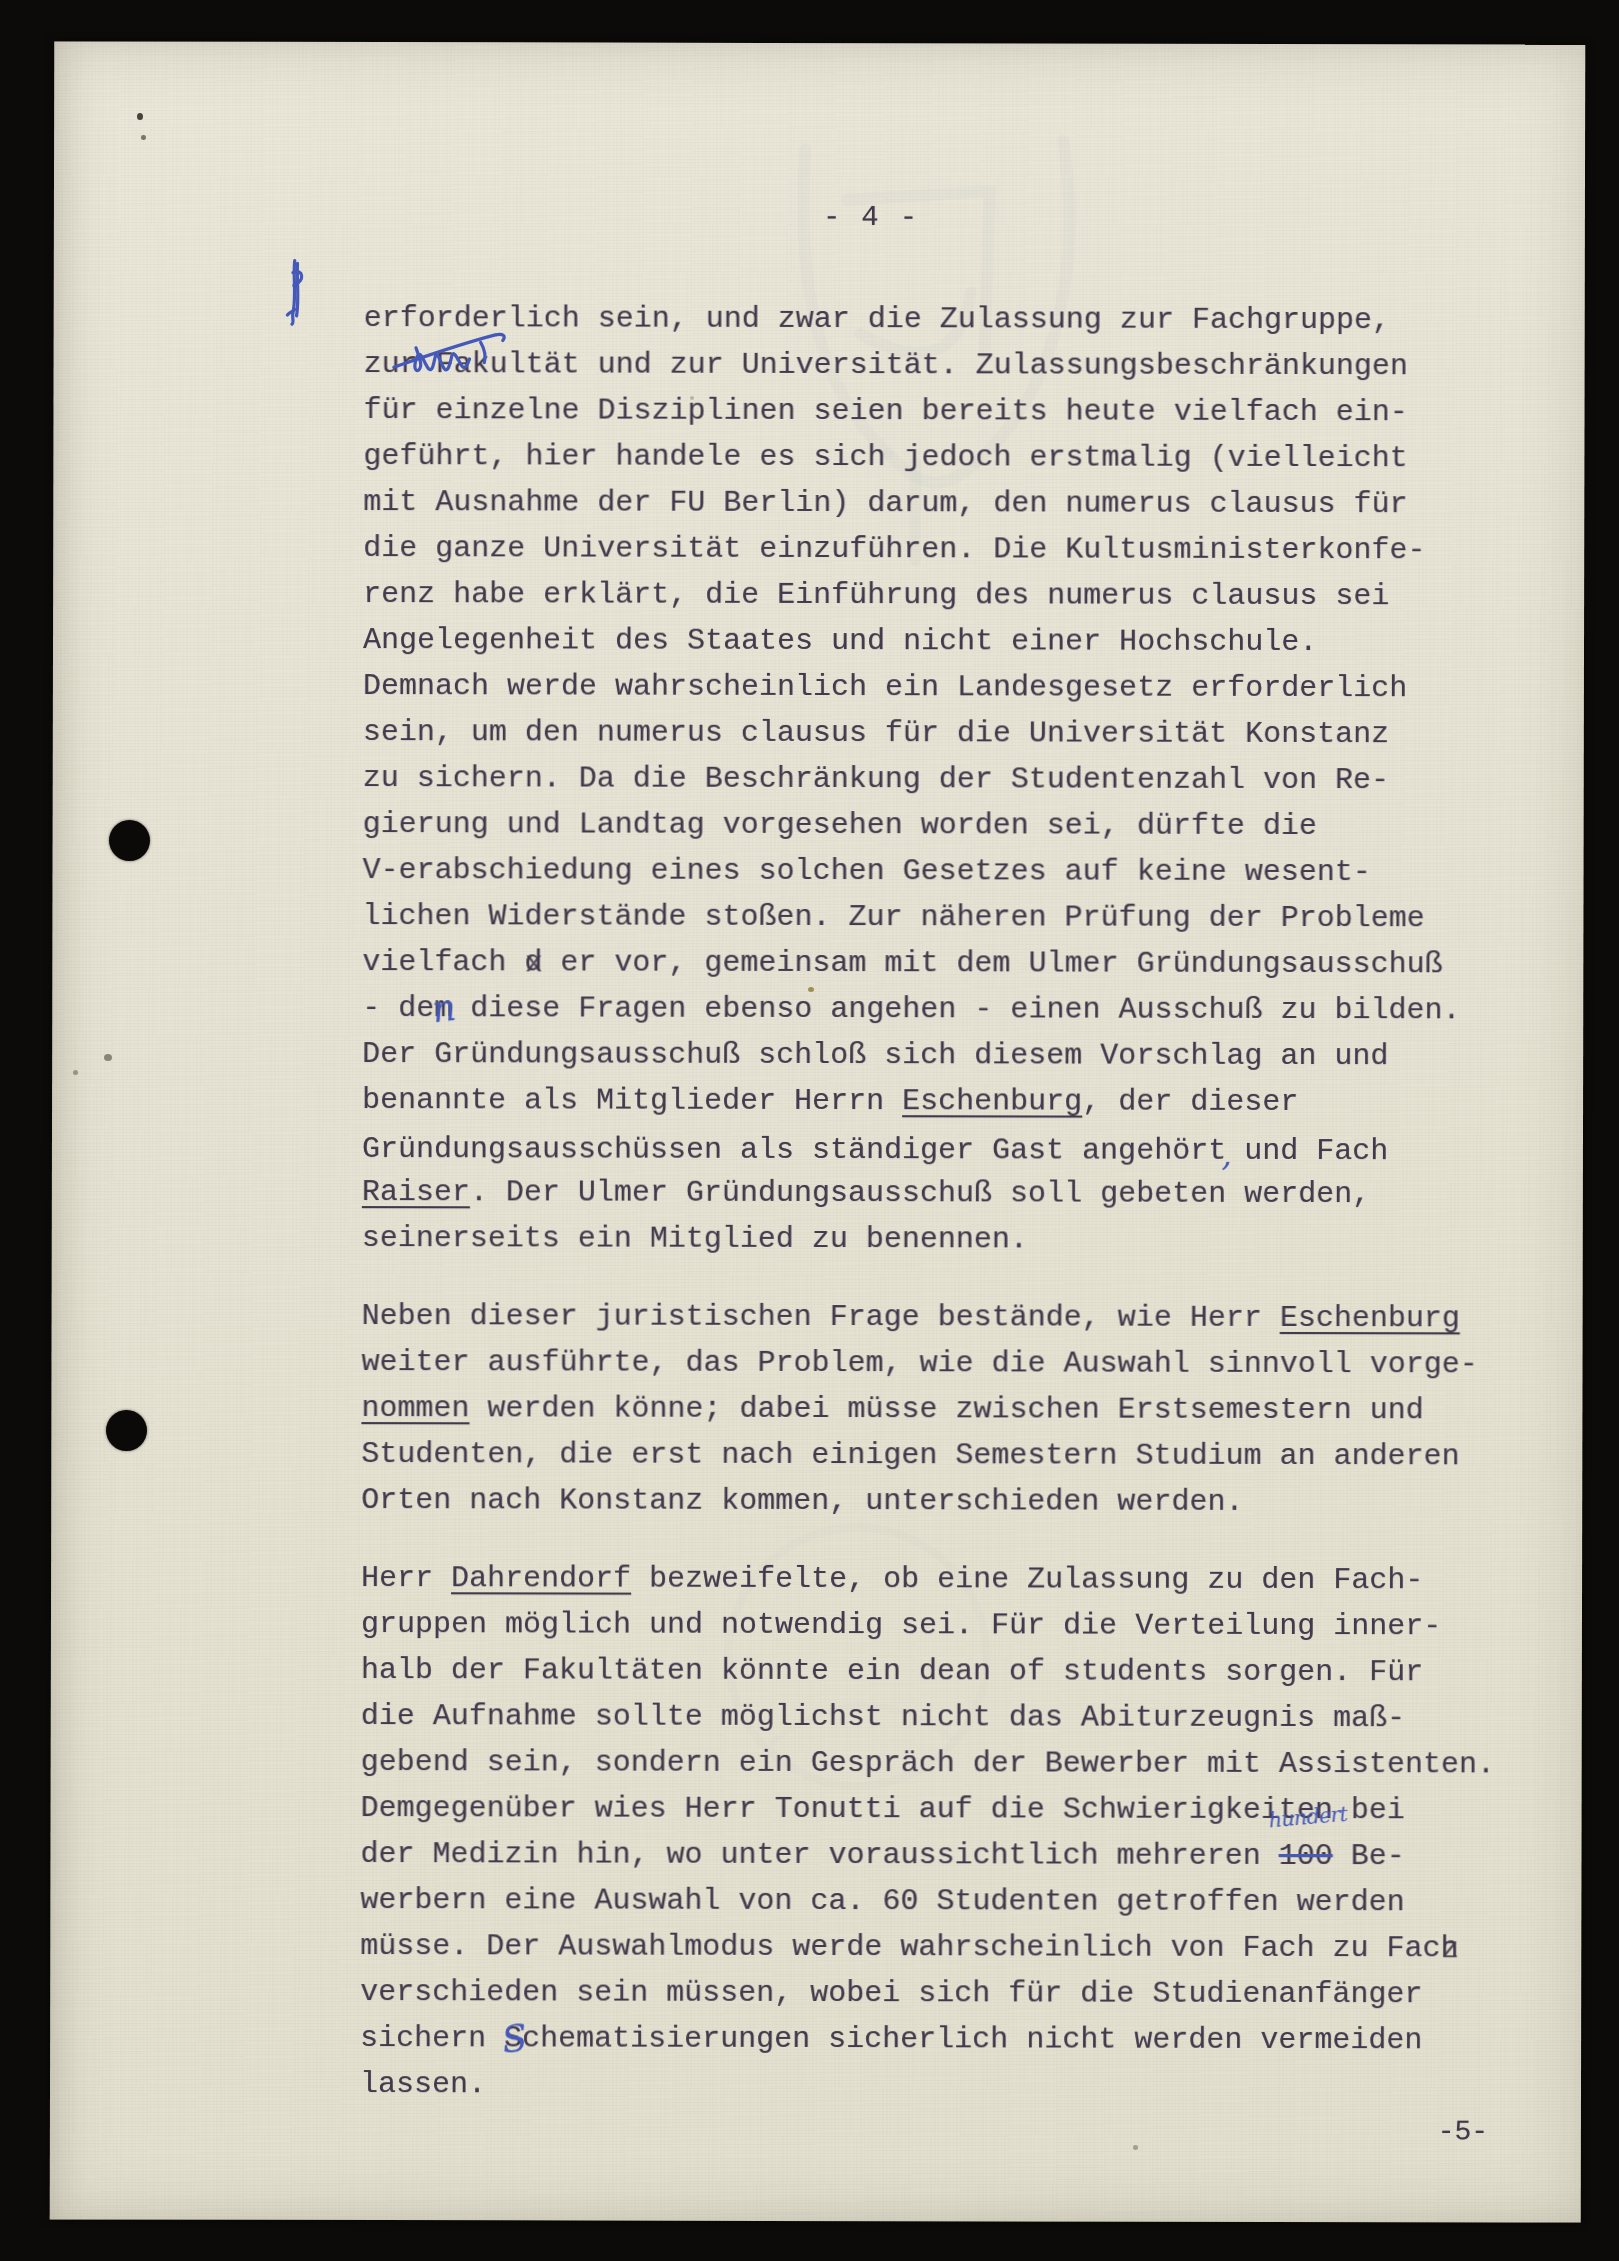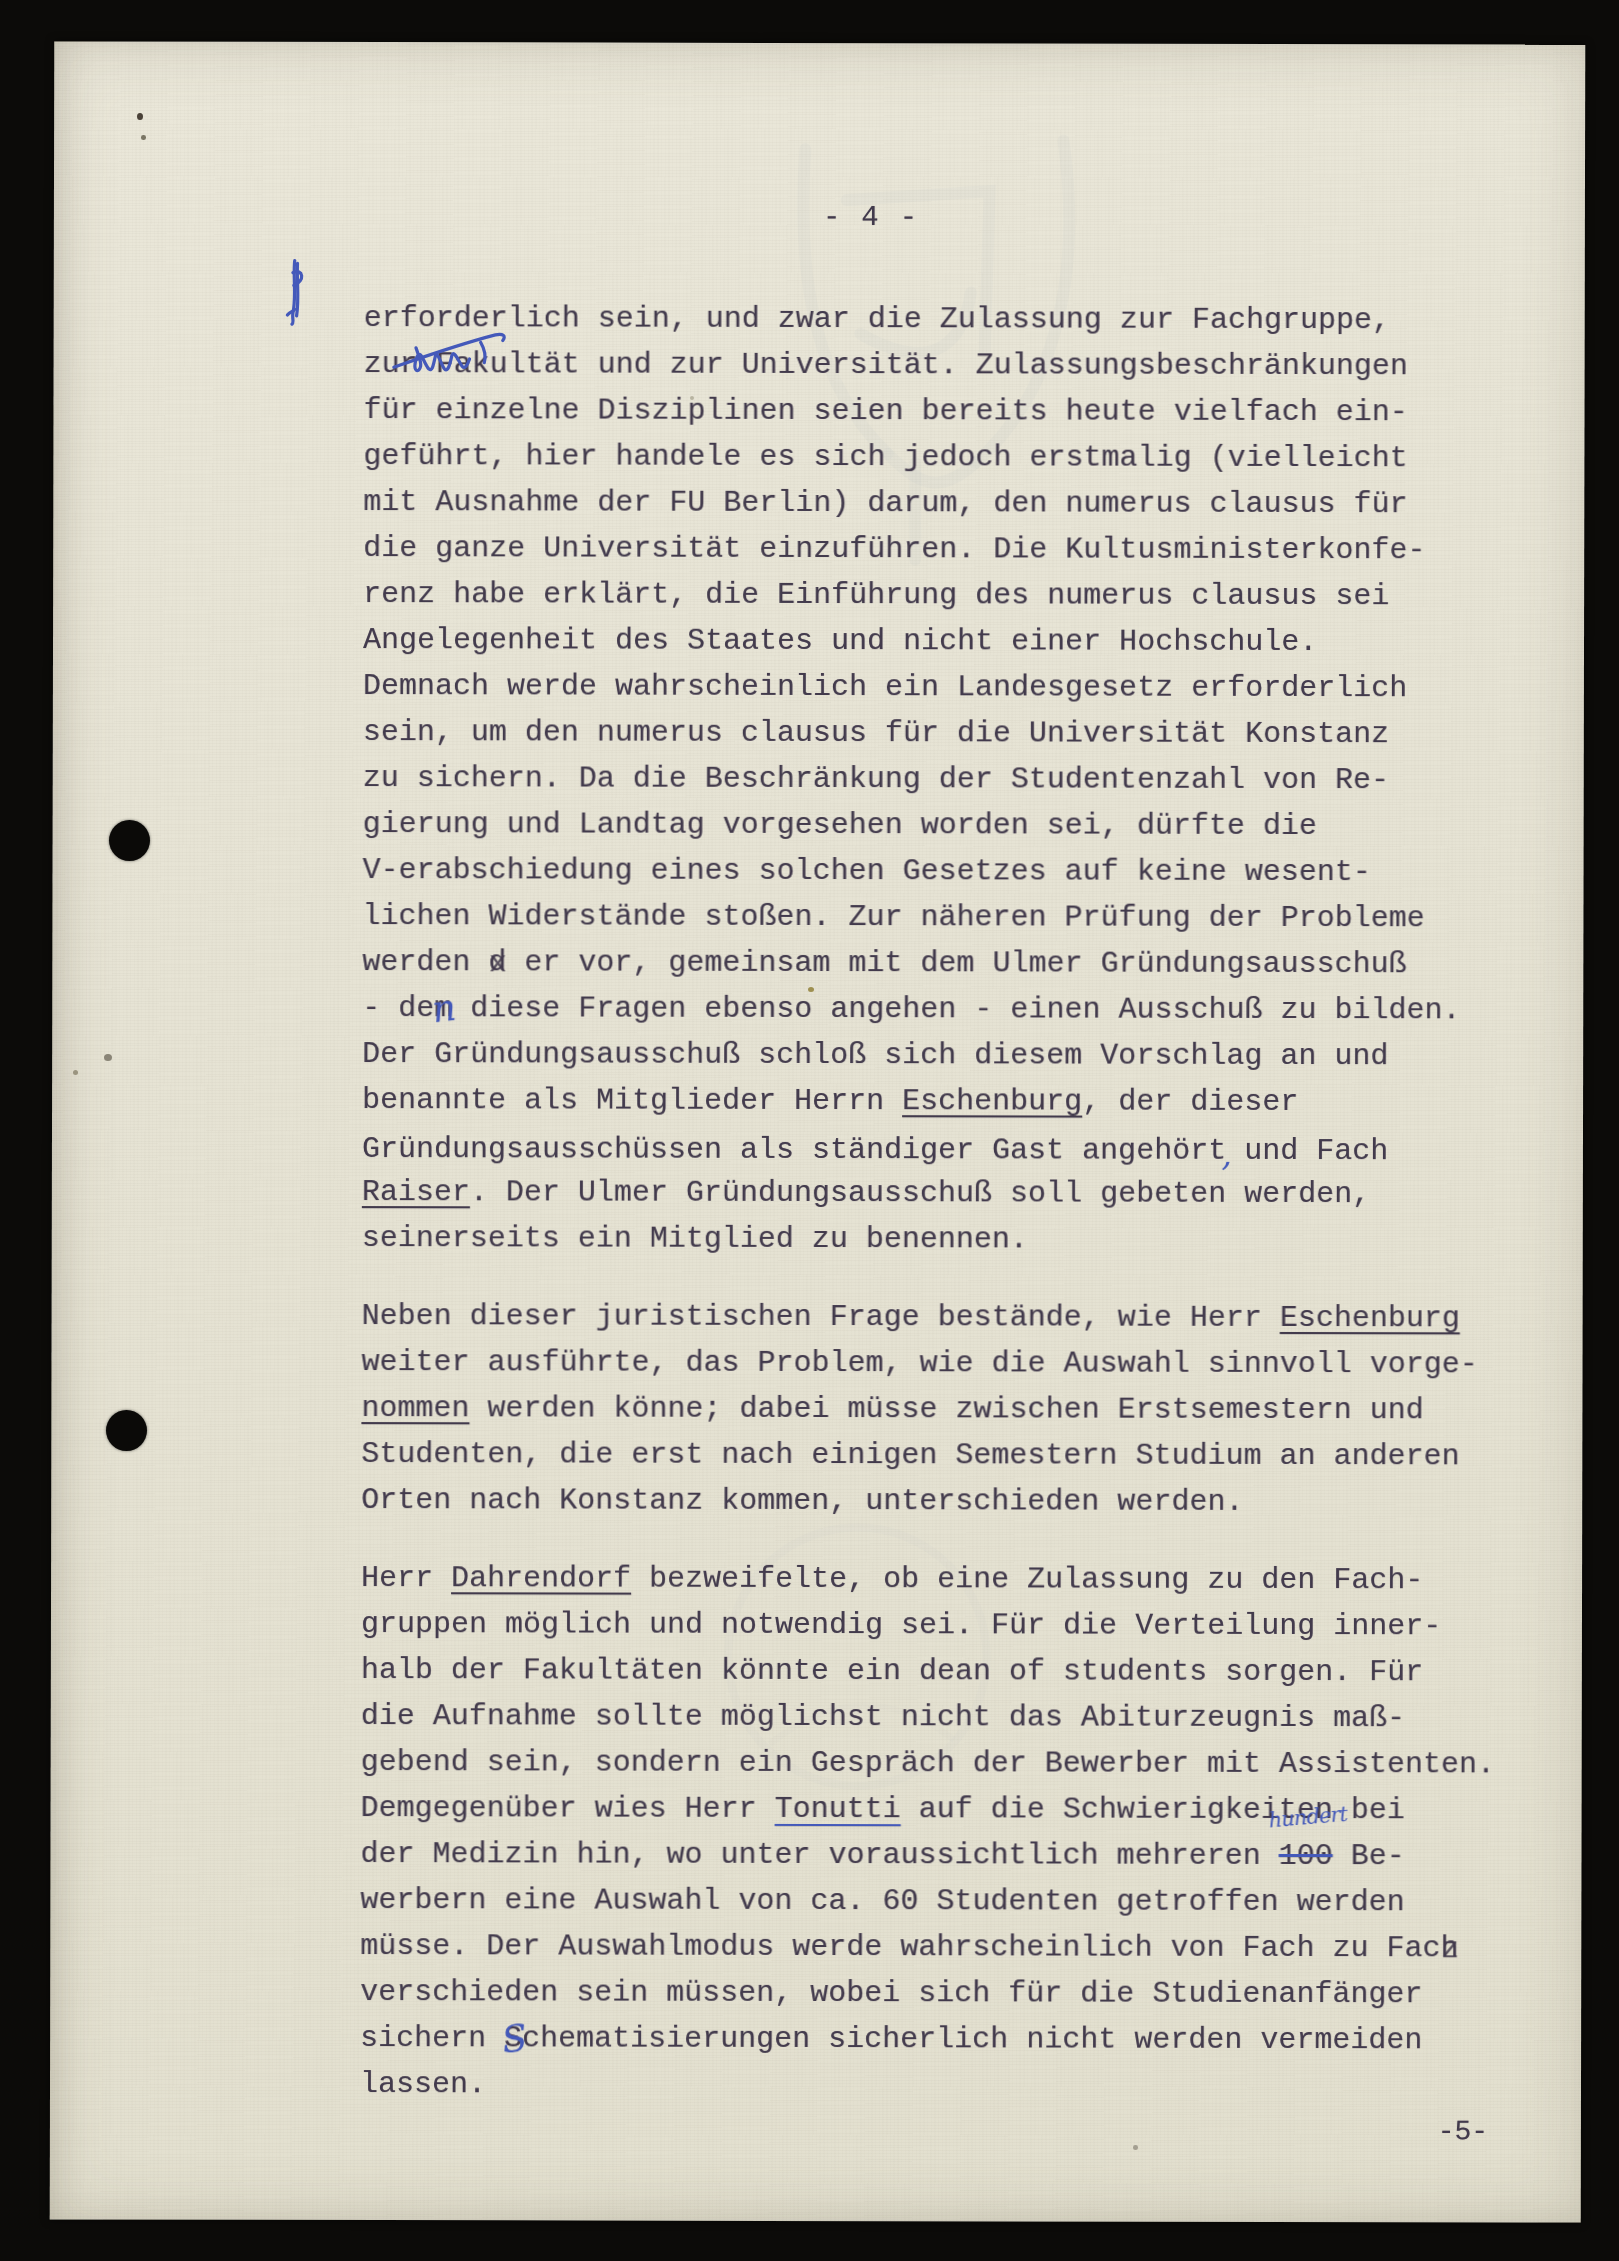--- a/index.html
+++ b/index.html
@@ -46,21 +46,21 @@
   }
   .line {
     height: 46px; line-height: 46px;
     white-space: pre;
     text-shadow: 0.3px 0.4px 0.6px rgba(66,58,76,0.42);
   }
   .para + .para { margin-top: 32px; }
 
   .u  { text-decoration: underline; text-decoration-thickness: 1.8px;
         text-underline-offset: 6px; text-decoration-skip-ink: none; }
-  .ub { text-decoration: underline; text-decoration-thickness: 2.3px;
+  .ub { text-decoration-thickness: 2.3px;
         text-underline-offset: 6.5px; text-decoration-skip-ink: none;
         text-decoration-color: #4459ba; text-align: center; }
   .strike-blue { text-decoration: line-through; text-decoration-thickness: 2.8px;
                  text-decoration-color: #4459ba; }
   .rel { position: relative; display: inline-block; }
   .xmark { position: absolute; left: 0.5px; top: 0.5px; opacity: 0.85; }
 
   
   .hand {
     font-family: "DejaVu Serif", serif; font-style: italic;
@@ -143,21 +143,21 @@
           <div class="line"><span>mit Ausnahme der FU Berlin) darum, den numerus clausus für</span></div>
           <div class="line"><span>die ganze Universität einzuführen. Die Kultusministerkonfe-</span></div>
           <div class="line"><span>renz habe erklärt, die Einführung des numerus clausus sei</span></div>
           <div class="line"><span>Angelegenheit des Staates und nicht einer Hochschule.</span></div>
           <div class="line"><span>Demnach werde wahrscheinlich ein Landesgesetz erforderlich</span></div>
           <div class="line"><span>sein, um den numerus clausus für die Universität Konstanz</span></div>
           <div class="line"><span>zu sichern. Da die Beschränkung der Studentenzahl von Re-</span></div>
           <div class="line"><span>gierung und Landtag vorgesehen worden sei, dürfte die</span></div>
           <div class="line"><span>V-erabschiedung eines solchen Gesetzes auf keine wesent-</span></div>
           <div class="line"><span>lichen Widerstände stoßen. Zur näheren Prüfung der Probleme</span></div>
-          <div class="line"><span>werden </span><span class="rel">d<span class="xmark">x</span></span><span> er vor, gemeinsam mit dem Ulmer Gründungsausschuß</span></div>
+          <div class="line"><span>vielfach </span><span class="rel">d<span class="xmark">x</span></span><span> er vor, gemeinsam mit dem Ulmer Gründungsausschuß</span></div>
           <div class="line"><span>- de</span><span class="rel">m<span class="hand hand-over">n</span></span><span> diese Fragen ebenso angehen - einen Ausschuß zu bilden.</span></div>
           <div class="line"><span>Der Gründungsausschuß schloß sich diesem Vorschlag an und</span></div>
           <div class="line"><span>benannte als Mitglieder Herrn </span><span class="u">Eschenburg</span><span>, der dieser</span></div>
           <div class="line"><span>Gründungsausschüssen als ständiger Gast angehört</span><span class="hand hand-comma squeeze">,</span><span> und Fach</span></div>
           <div class="line"><span class="u">Raiser</span><span>. Der Ulmer Gründungsausschuß soll gebeten werden,</span></div>
           <div class="line"><span>seinerseits ein Mitglied zu benennen.</span></div>
         </div>
         <div class="para">
           <div class="line"><span>Neben dieser juristischen Frage bestände, wie Herr </span><span class="u">Eschenburg</span></div>
           <div class="line"><span>weiter ausführte, das Problem, wie die Auswahl sinnvoll vorge-</span></div>

